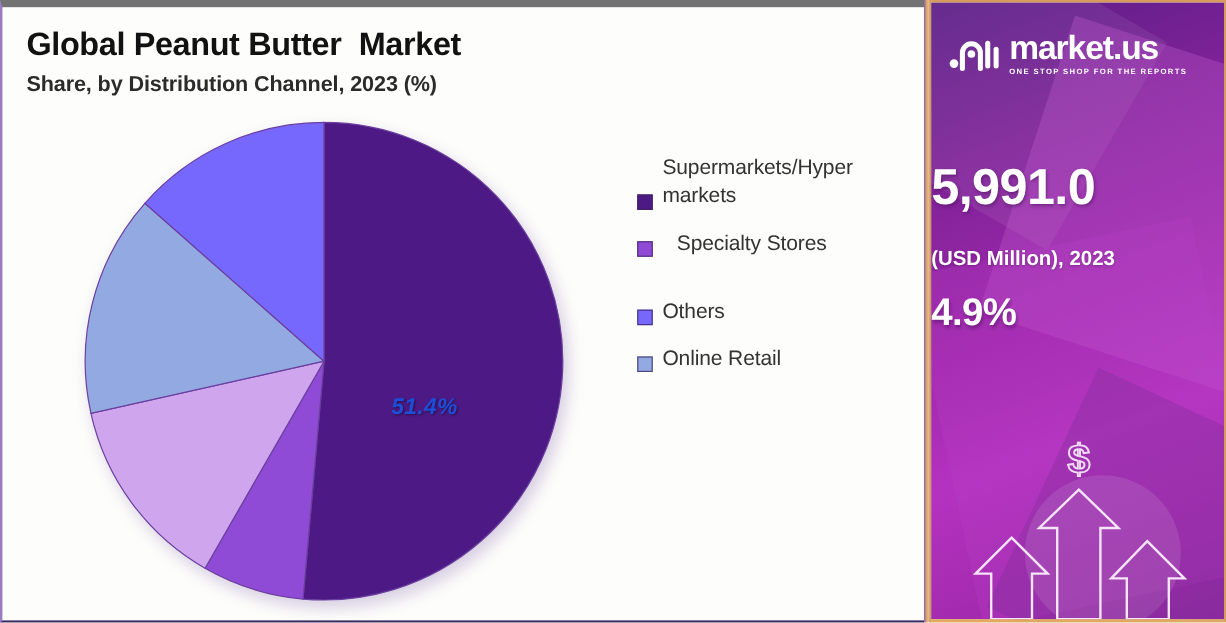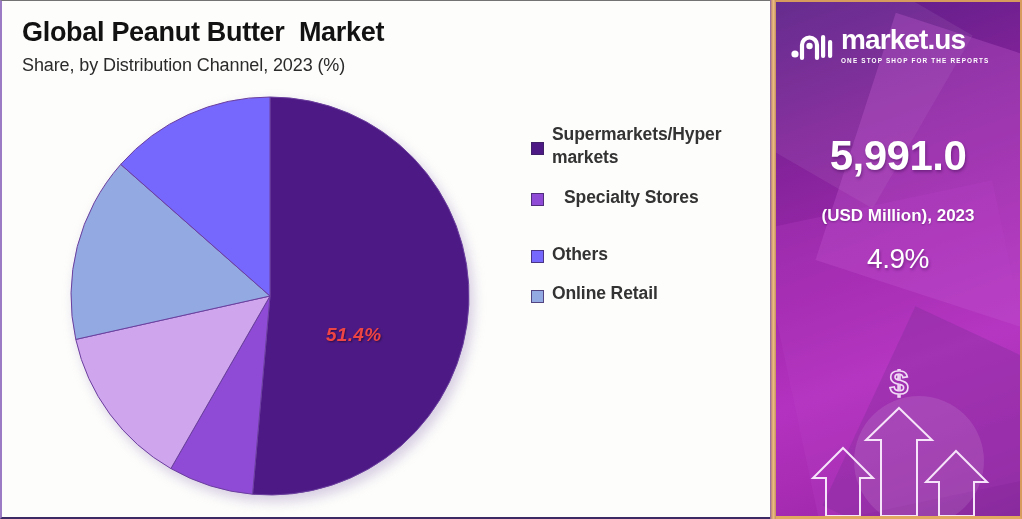--- a/index.html
+++ b/index.html
@@ -18,21 +18,21 @@
     background: #ffffff;
     display: flex;
   }
 
   
   .chart-panel {
     position: relative;
     width: 770px;
     height: 519px;
     background: #fdfdfb;
-    border-top: 1px solid #737373;
+    border-top: 6px solid #737373;
     border-left: 2px solid #9b7cc4;
     border-bottom: 2px solid #3b2a63;
     box-sizing: border-box;
     overflow: hidden;
   }
 
   .title-block {
     position: absolute;
     left: 20px;
     top: 16px;
@@ -41,21 +41,21 @@
   .chart-title {
     font-size: 27px;
     font-weight: 700;
     color: #121212;
     letter-spacing: -0.3px;
     white-space: pre;
     line-height: 1.15;
   }
   .chart-subtitle {
     font-size: 18px;
-    font-weight: 400;
+    font-weight: 700;
     color: #2b2b2b;
     margin-top: 7px;
     letter-spacing: -0.1px;
     line-height: 1.2;
   }
 
   
   .pie-wrap {
     position: absolute;
     left: 68px;
@@ -79,37 +79,36 @@
     left: 0;
     top: 0;
   }
   .pie-label {
     position: absolute;
     left: 256px;
     top: 228px;
     font-size: 19px;
     font-weight: 700;
     font-style: italic;
-    color: #ef4444;
+    color: #1d4ed8;
     text-shadow: 1px 1px 2px rgba(0,0,0,0.45);
     letter-spacing: 0.3px;
   }
 
   
   .legend {
     position: absolute;
     left: 529px;
     top: 122px;
     width: 236px;
   }
   .legend-item {
     display: flex;
-    align-items: center;
+    align-items: flex-end;
     margin-bottom: 16px;
-    font-weight: bold;
   }
   .legend-swatch {
     width: 13px;
     height: 13px;
     flex: 0 0 13px;
     margin-top: 5px;
     margin-right: 8px;
     border: 1px solid rgba(60,35,95,0.75);
     box-sizing: border-box;
   }
@@ -181,21 +180,21 @@
     height: 130px;
     border-radius: 50%;
     background: rgba(255,255,255,0.10);
   }
 
   .logo-row {
     position: absolute;
     left: 14px;
     top: 24px;
     display: flex;
-    align-items: center;
+    align-items: flex-start;
     z-index: 5;
   }
   .logo-mark {
     width: 44px;
     height: 36px;
     flex: 0 0 44px;
     margin-right: 7px;
   }
   .logo-text-block {
     display: flex;
@@ -216,42 +215,41 @@
     letter-spacing: 1.15px;
     margin-top: 3px;
     white-space: nowrap;
   }
 
   .stats-block {
     position: absolute;
     left: 0;
     top: 132px;
     width: 100%;
-    text-align: center;
     z-index: 5;
   }
   .stat-big {
     font-size: 42px;
     font-weight: 700;
     color: #ffffff;
     letter-spacing: -0.5px;
     line-height: 1.05;
     text-shadow: 1px 2px 3px rgba(60,10,80,0.45);
   }
   .stat-caption {
     font-size: 17px;
     font-weight: 700;
     color: #ffffff;
     line-height: 1.25;
     margin-top: 6px;
     text-shadow: 0 1px 2px rgba(60,10,80,0.40);
   }
   .stat-big2 {
-    font-size: 28px;
-    font-weight: 400;
+    font-size: 32px;
+    font-weight: 700;
     color: #ffffff;
     letter-spacing: -0.5px;
     line-height: 1.05;
     margin-top: 17px;
     text-shadow: 1px 2px 3px rgba(60,10,80,0.45);
   }
   .stat-caption2 {
     font-size: 16px;
     font-weight: 700;
     color: #ffffff;

